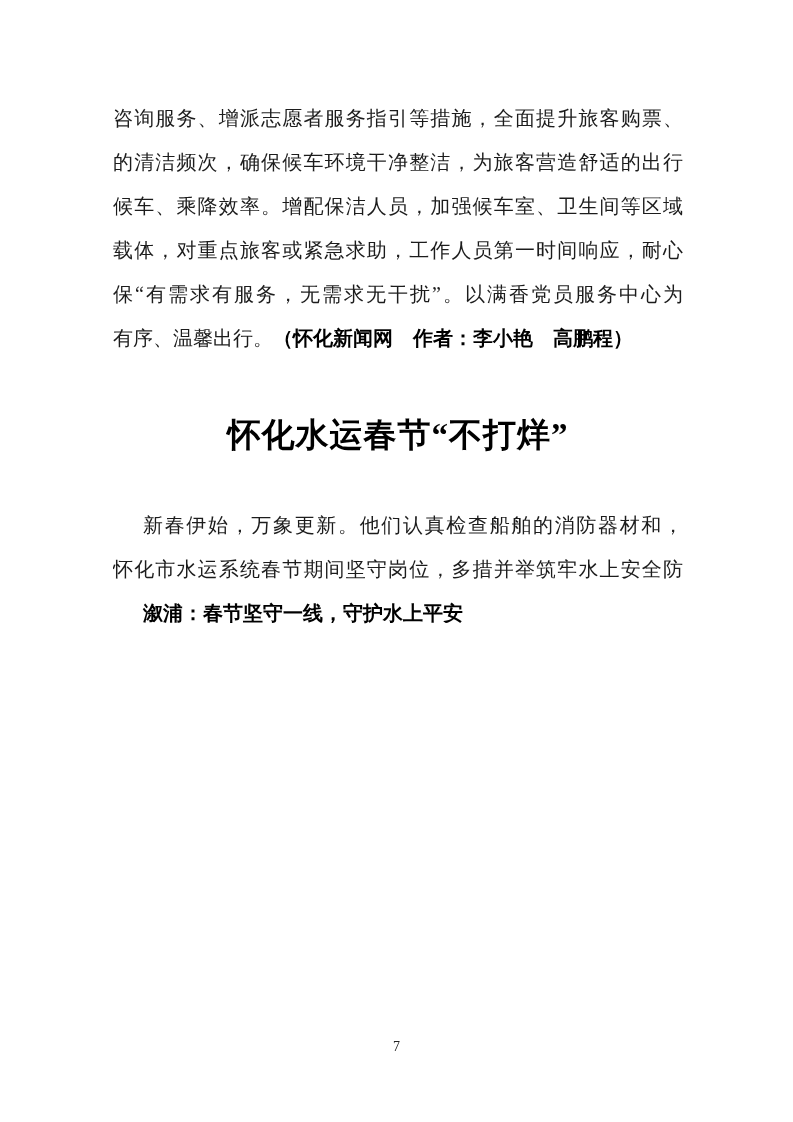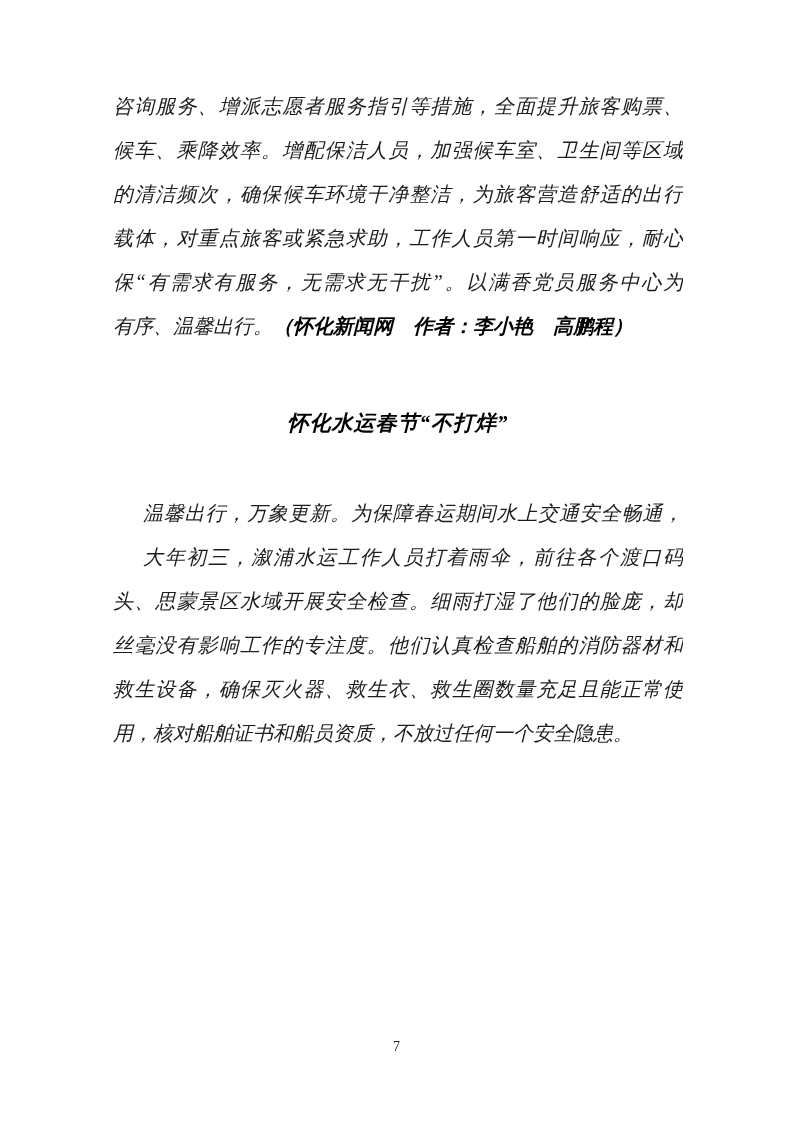--- a/index.html
+++ b/index.html
@@ -11,23 +11,22 @@
     position: relative;
     width: 793px;
     height: 1122px;
     background: #ffffff;
     overflow: hidden;
     font-family: "Liberation Serif", "DejaVu Serif", serif;
   }
   .content {
     position: absolute;
     left: 113px;
-    top: 84px;
+    top: 96px;
     width: 570px;
-    font-style: italic;
   }
   .bline {
     font-size: 20px;
     line-height: 44px;
     height: 44px;
     color: #1c1c1c;
     text-align: justify;
     text-align-last: justify;
     text-justify: inter-character;
     overflow: hidden;
@@ -39,21 +38,21 @@
   .bline.indent {
     text-indent: 30px;
   }
   .credit-bold {
     font-weight: 700;
     color: #000000;
   }
   .title {
     margin: 52px 0 44px 0;
     text-align: center;
-    font-size: 21px;
+    font-size: 33px;
     line-height: 47px;
     font-weight: 700;
     color: #000000;
     letter-spacing: 1px;
   }
   .subhead {
     font-size: 20px;
     line-height: 44px;
     height: 44px;
     font-weight: 700;
@@ -73,42 +72,37 @@
   }
 </style>
 </head>
 <body>
 
 <div class="sheet">
   <div class="content">
 
     <section>
       <div class="bline">咨询服务、增派志愿者服务指引等措施，全面提升旅客购票、</div>
+      <div class="bline">的清洁频次，确保候车环境干净整洁，为旅客营造舒适的出行</div>
       <div class="bline">候车、乘降效率。增配保洁人员，加强候车室、卫生间等区域</div>
-      <div class="bline">的清洁频次，确保候车环境干净整洁，为旅客营造舒适的出行</div>
       <div class="bline">载体，对重点旅客或紧急求助，工作人员第一时间响应，耐心</div>
       <div class="bline">保“有需求有服务，无需求无干扰”。以满香党员服务中心为</div>
       <div class="bline noj">
         <span>有序、温馨出行。</span><span class="credit-bold">（怀化新闻网　作者：李小艳　高鹏程）</span>
       </div>
     </section>
 
     <h1 class="title">
       <div>怀化水运春节“不打烊”</div>
     </h1>
 
     <section>
-      <div class="bline indent">温馨出行，万象更新。为保障春运期间水上交通安全畅通，</div>
+      <div class="bline indent">新春伊始，万象更新。他们认真检查船舶的消防器材和，</div>
+      <div class="bline">怀化市水运系统春节期间坚守岗位，多措并举筑牢水上安全防</div>
     </section>
 
+    <div class="subhead">溆浦：春节坚守一线，守护水上平安</div>
 
-    <section>
-      <div class="bline indent">大年初三，溆浦水运工作人员打着雨伞，前往各个渡口码</div>
-      <div class="bline">头、思蒙景区水域开展安全检查。细雨打湿了他们的脸庞，却</div>
-      <div class="bline">丝毫没有影响工作的专注度。他们认真检查船舶的消防器材和</div>
-      <div class="bline">救生设备，确保灭火器、救生衣、救生圈数量充足且能正常使</div>
-      <div class="bline noj">用，核对船舶证书和船员资质，不放过任何一个安全隐患。</div>
-    </section>
 
   </div>
 
   <div class="pagenum">7</div>
 </div>
 
 </body></html>

